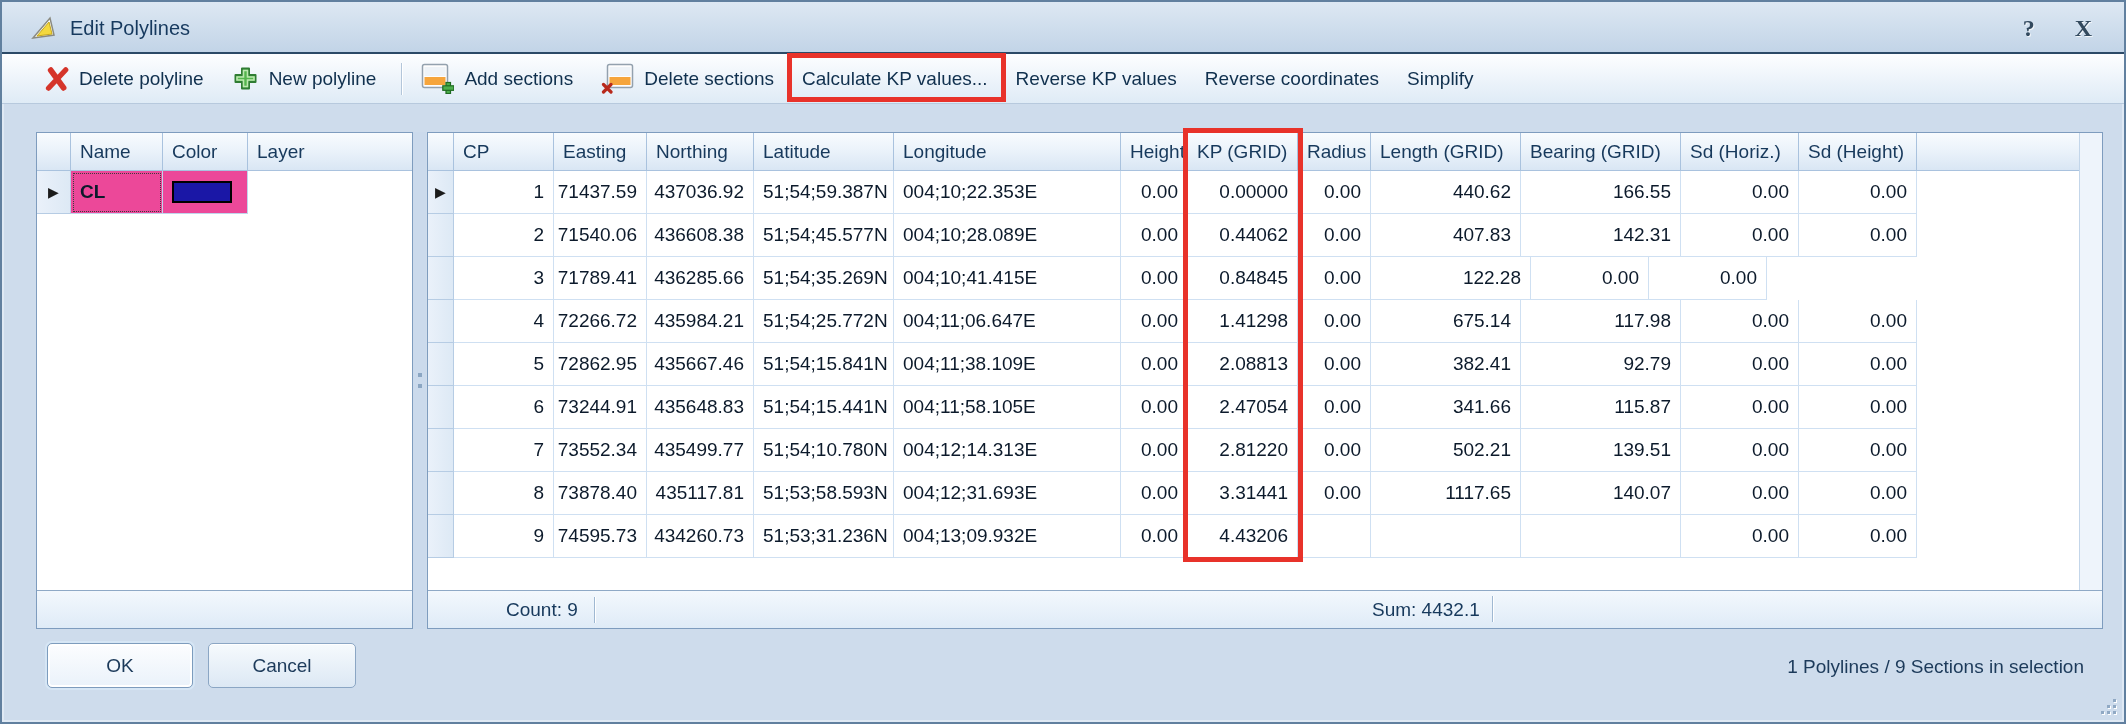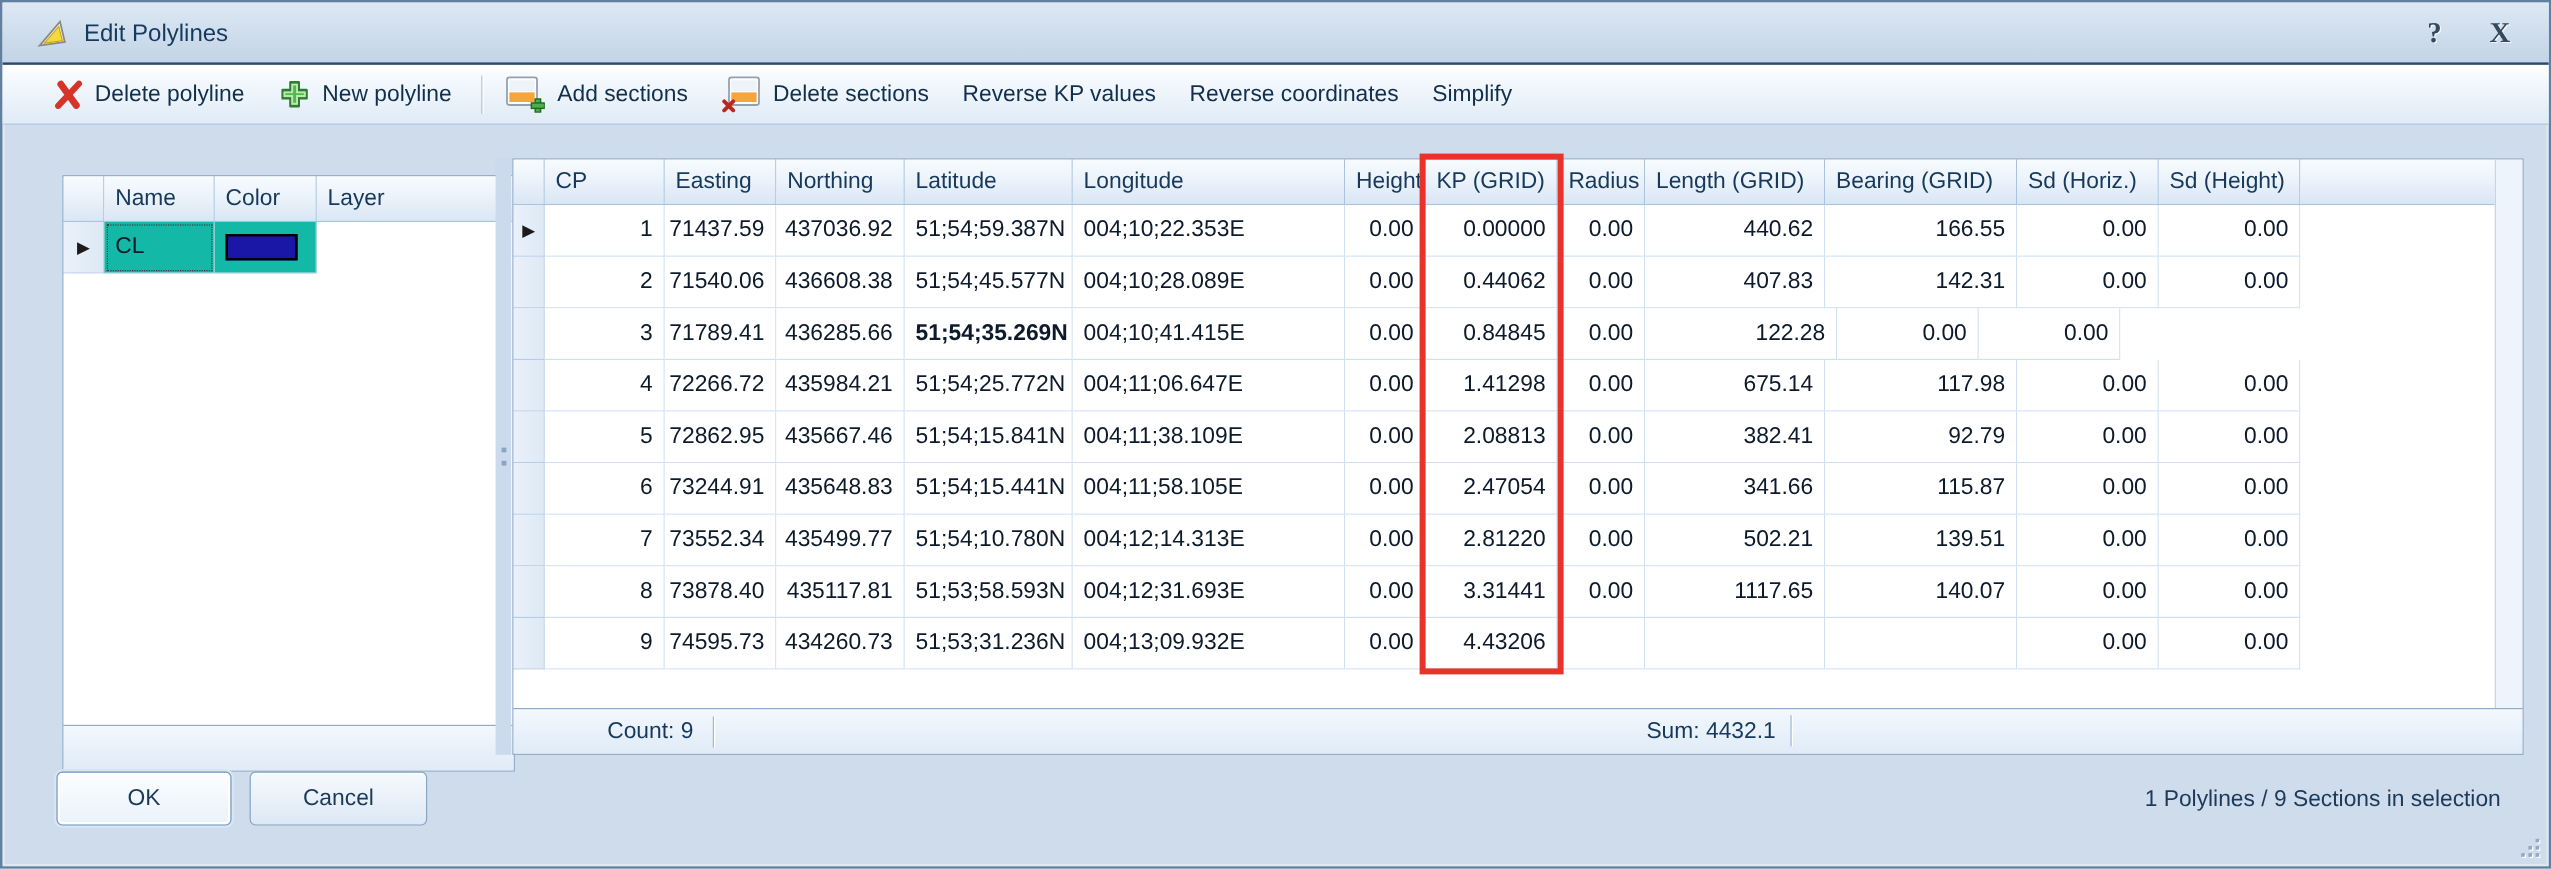--- a/index.html
+++ b/index.html
@@ -18,38 +18,38 @@
     background:linear-gradient(#fdfeff,#ecf3fa 55%,#dfebf6);
     display:flex;align-items:center;padding:0 10px 0 30px;}
   .tb-item{position:relative;display:flex;align-items:center;gap:10px;padding:5px 11px;margin-right:6px;
     font-size:19px;color:#10304e;white-space:nowrap;cursor:default;}
   .tb-icon{display:flex;align-items:center;}
   .tb-sep{width:1px;height:32px;background:#b3c6da;box-shadow:1px 0 0 #ffffff;margin:0 8px;}
   .annotation-box{position:absolute;left:-4px;right:-7px;top:-10px;bottom:-7px;border:5px solid #e8322a;pointer-events:none;}
   
   .panel{position:absolute;background:#fff;border:1px solid #7e9cbe;box-sizing:border-box;
     display:flex;flex-direction:column;}
-  #left-panel{left:50px;top:130px;width:377px;height:497px;margin-top:14px;}
+  #left-panel{left:34px;top:130px;width:377px;height:497px;}
   #main-panel{left:425px;top:130px;width:1676px;height:497px;}
   .panel-main{flex:1;display:flex;min-height:0;}
   .grid-col{flex:1;display:flex;flex-direction:column;min-width:0;}
   .vscroll{width:22px;background:#eef4fb;border-left:1px solid #c3d6ea;}
   .grid-header{display:flex;height:38px;flex:none;}
   .hc{box-sizing:border-box;height:38px;display:flex;align-items:center;padding:0 9px;
     font-size:19px;color:#17395c;white-space:nowrap;overflow:hidden;flex:none;
     background:linear-gradient(#f8fbfe,#eaf2fa 50%,#d9e6f4);
     border-right:1px solid #a9c2de;border-bottom:1px solid #a9c2de;}
   .hc.fill{flex:1;border-right:none;}
   .grid-row{display:flex;height:43px;flex:none;}
   .gc{box-sizing:border-box;display:flex;align-items:center;padding:0 9px;flex:none;
     font-size:19px;color:#0c1a2b;white-space:nowrap;overflow:hidden;
     border-right:1px solid #cfe0f2;border-bottom:1px solid #cfe0f2;background:#fff;}
   .gc.right{justify-content:flex-end;}
   .gc.fill{flex:1;border-right:none;border-bottom:none;}
-  .gc.sel{background:#14b8a6;border-right-color:#c0d5ec;border-bottom-color:#c0d5ec;}
+  .gc.sel{background:#ec4899;border-right-color:#c0d5ec;border-bottom-color:#c0d5ec;font-weight:bold;}
   .rh{box-sizing:border-box;flex:none;display:flex;align-items:center;justify-content:center;
     background:linear-gradient(90deg,#eaf1fa,#dde9f5);
     border-right:1px solid #b6cce4;border-bottom:1px solid #b6cce4;}
   .rh .arrow{color:#1b1b1b;font-size:14px;line-height:1;}
   .panel-fill{flex:1;background:#fff;}
   .panel-footer{flex:none;height:37px;border-top:1px solid #8fa9c6;position:relative;
     background:linear-gradient(#f3f8fd,#dfebf7);display:flex;align-items:center;
     font-size:19px;color:#17395c;}
   .vdiv{width:1px;height:26px;background:#9fb8d2;box-shadow:1px 0 0 #ffffff;}
   .swatch{width:60px;height:22px;border:2px solid #000;box-sizing:border-box;}
@@ -131,20 +131,24 @@
           <svg width="33" height="31" viewBox="0 0 33 31">
             <rect x="6.5" y="1.5" width="25" height="23" rx="2" fill="#fdfdfd" stroke="#93a1ae" stroke-width="1.5"></rect>
             <rect x="8.5" y="4" width="21" height="9" fill="#eef3f8"></rect>
             <rect x="8.5" y="14" width="21" height="8" fill="#f6a53c"></rect>
             <g stroke="#b8291c" stroke-width="3.2" stroke-linecap="round">
               <path d="M2.5 21.5 L10 29 M10 21.5 L2.5 29"></path>
             </g>
           </svg>
         </span>
         <span>Delete sections</span>
+      </div>
+      <div class="tb-item">
+        <span>Calculate KP values...</span>
+        <div class="annotation-box" style="border-color: rgb(232, 50, 42);"></div>
       </div>
       <div class="tb-item">
         <span>Reverse KP values</span>
       </div>
       <div class="tb-item">
         <span>Reverse coordinates</span>
       </div>
       <div class="tb-item">
         <span>Simplify</span>
       </div>
@@ -230,21 +234,21 @@
             <div class="gc right" style="width: 160px;">142.31</div>
             <div class="gc right" style="width: 118px;">0.00</div>
             <div class="gc right" style="width: 118px;">0.00</div>
             <div class="gc fill"></div>
           </div>
           <div class="grid-row">
             <div class="rh" style="width: 26px;"></div>
             <div class="gc right" style="width: 100px;">3</div>
             <div class="gc right" style="width: 93px;">71789.41</div>
             <div class="gc right" style="width: 107px;">436285.66</div>
-            <div class="gc" style="width: 140px; font-weight: bold;">51;54;35.269N</div>
+            <div class="gc" style="width: 140px;">51;54;35.269N</div>
             <div class="gc" style="width: 227px;">004;10;41.415E</div>
             <div class="gc right" style="width: 67px;">0.00</div>
             <div class="gc right" style="width: 110px;">0.84845</div>
             <div class="gc right" style="width: 73px;">0.00</div>
             <div class="gc right" style="width: 160px;">122.28</div>
             <div class="gc right" style="width: 118px;">0.00</div>
             <div class="gc right" style="width: 118px;">0.00</div>
             <div class="gc fill"></div>
           </div>
           <div class="grid-row">

